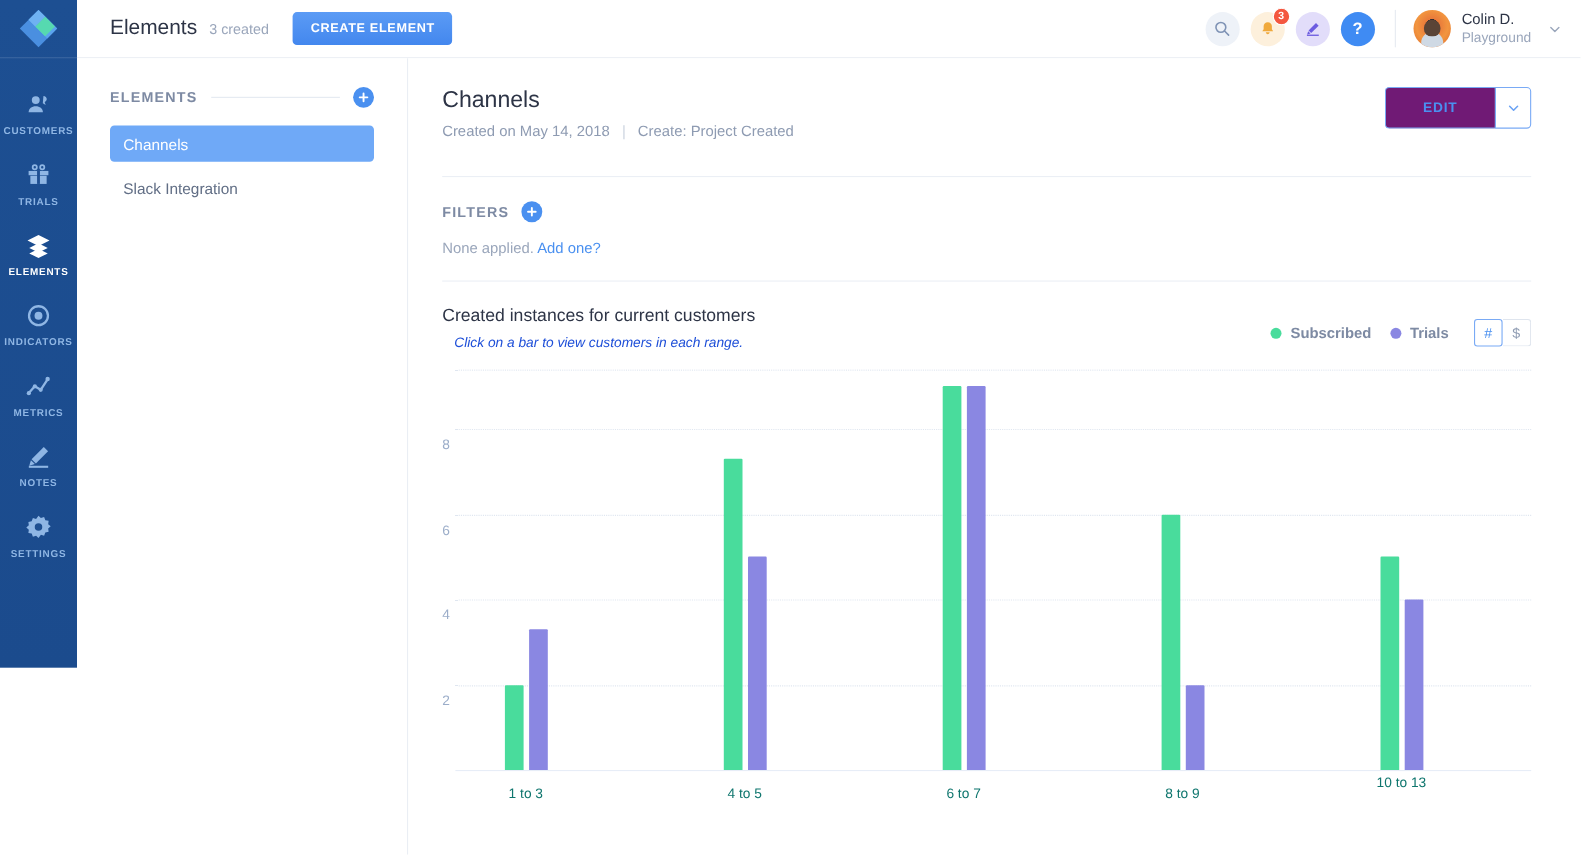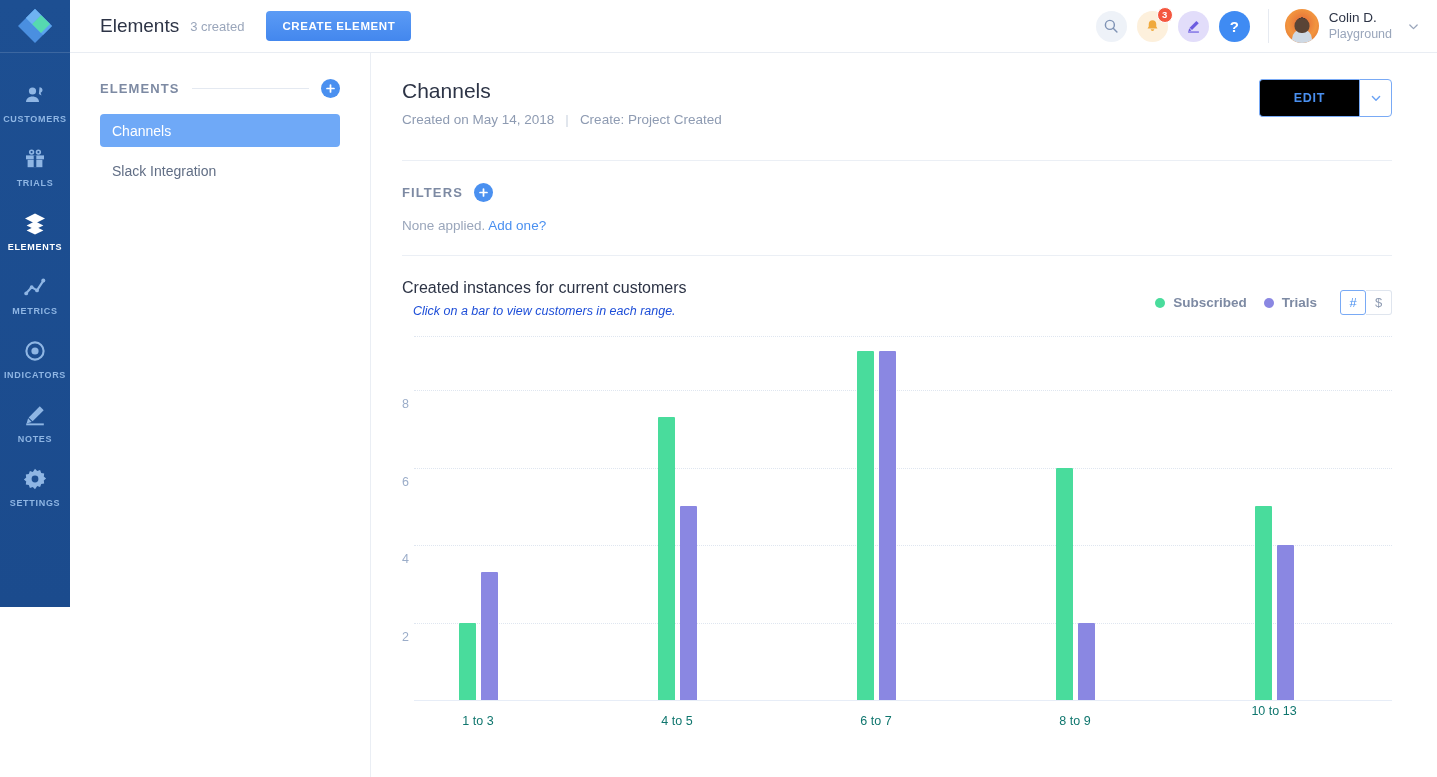--- a/index.html
+++ b/index.html
@@ -125,21 +125,21 @@
   .lp-item.active { background: #6fa9f7; color: #fff; }
 
   .content { flex: 1; padding: 26px 45px 0 31px; min-width: 0; position: relative; }
   .ct-head { display: flex; align-items: flex-start; }
   .ct-title { font-size: 21px; color: #2d3446; font-weight: 400; margin-bottom: 9px; }
   .ct-meta { font-size: 13.5px; color: #8e9bb2; display: flex; align-items: center; gap: 0; }
   .ct-meta .pipe { color: #ccd4e0; margin: 0 11px; }
   .edit-grp { margin-left: auto; display: flex; }
   .edit-btn {
     border: 1px solid #79aaf5; border-right: none;
-    border-radius: 4px 0 0 4px; background: #000000;
+    border-radius: 4px 0 0 4px; background: #701a75;
     color: #4a90f0; font-size: 12.5px; font-weight: 700; letter-spacing: .7px;
     padding: 11px 34px; cursor: pointer;
   }
   .edit-caret {
     border: 1px solid #79aaf5; border-radius: 0 4px 4px 0; background: #fff;
     width: 33px; display: flex; align-items: center; justify-content: center;
     cursor: pointer;
   }
   .hr { height: 1px; background: #ebeff5; margin: 33px 0 0 0; }
 
@@ -233,35 +233,35 @@
         <svg class="ri-icon" viewBox="0 0 24 24">
           <polygon points="12,2.6 22,7.6 12,12.6 2,7.6" fill="#ffffff"></polygon>
           <polygon points="12,10.2 20.4,14.4 12,18.6 3.6,14.4" fill="#ffffff"></polygon>
           <polygon points="12,15.2 20.4,19.4 12,23.6 3.6,19.4" fill="#ffffff"></polygon>
         </svg>
         <span class="ri-label">ELEMENTS</span>
       </div>
 
       <div class="rail-item">
         <svg class="ri-icon" viewBox="0 0 24 24">
+          <circle cx="12" cy="12" r="8.6" fill="none" stroke="#8fb6e4" stroke-width="2.1"></circle>
+          <circle cx="12" cy="12" r="3.6" fill="#8fb6e4"></circle>
+        </svg>
+        <span class="ri-label">INDICATORS</span>
+      </div>
+
+      <div class="rail-item">
+        <svg class="ri-icon" viewBox="0 0 24 24">
           <path d="M3 18.5 L8.6 12.2 L14 15.4 L20.4 5.6" fill="none" stroke="#8fb6e4" stroke-width="2.1" stroke-linecap="round" stroke-linejoin="round"></path>
           <circle cx="3.2" cy="18.4" r="1.9" fill="#8fb6e4"></circle>
           <circle cx="8.7" cy="12.2" r="1.9" fill="#8fb6e4"></circle>
           <circle cx="14" cy="15.4" r="1.9" fill="#8fb6e4"></circle>
           <circle cx="20.3" cy="5.6" r="2" fill="#8fb6e4"></circle>
         </svg>
         <span class="ri-label">METRICS</span>
-      </div>
-
-      <div class="rail-item">
-        <svg class="ri-icon" viewBox="0 0 24 24">
-          <circle cx="12" cy="12" r="8.6" fill="none" stroke="#8fb6e4" stroke-width="2.1"></circle>
-          <circle cx="12" cy="12" r="3.6" fill="#8fb6e4"></circle>
-        </svg>
-        <span class="ri-label">INDICATORS</span>
       </div>
 
       <div class="rail-item">
         <svg class="ri-icon" viewBox="0 0 24 24">
           <path d="M16.8 3.3 20.7 7.2 9.6 18.3 5.7 14.4z" fill="#8fb6e4"></path>
           <path d="M5.1 15.3 8.7 18.9 3.6 20.4z" fill="#8fb6e4"></path>
           <rect x="3.2" y="20.4" width="17.6" height="1.9" fill="#8fb6e4"></rect>
         </svg>
         <span class="ri-label">NOTES</span>
       </div>

